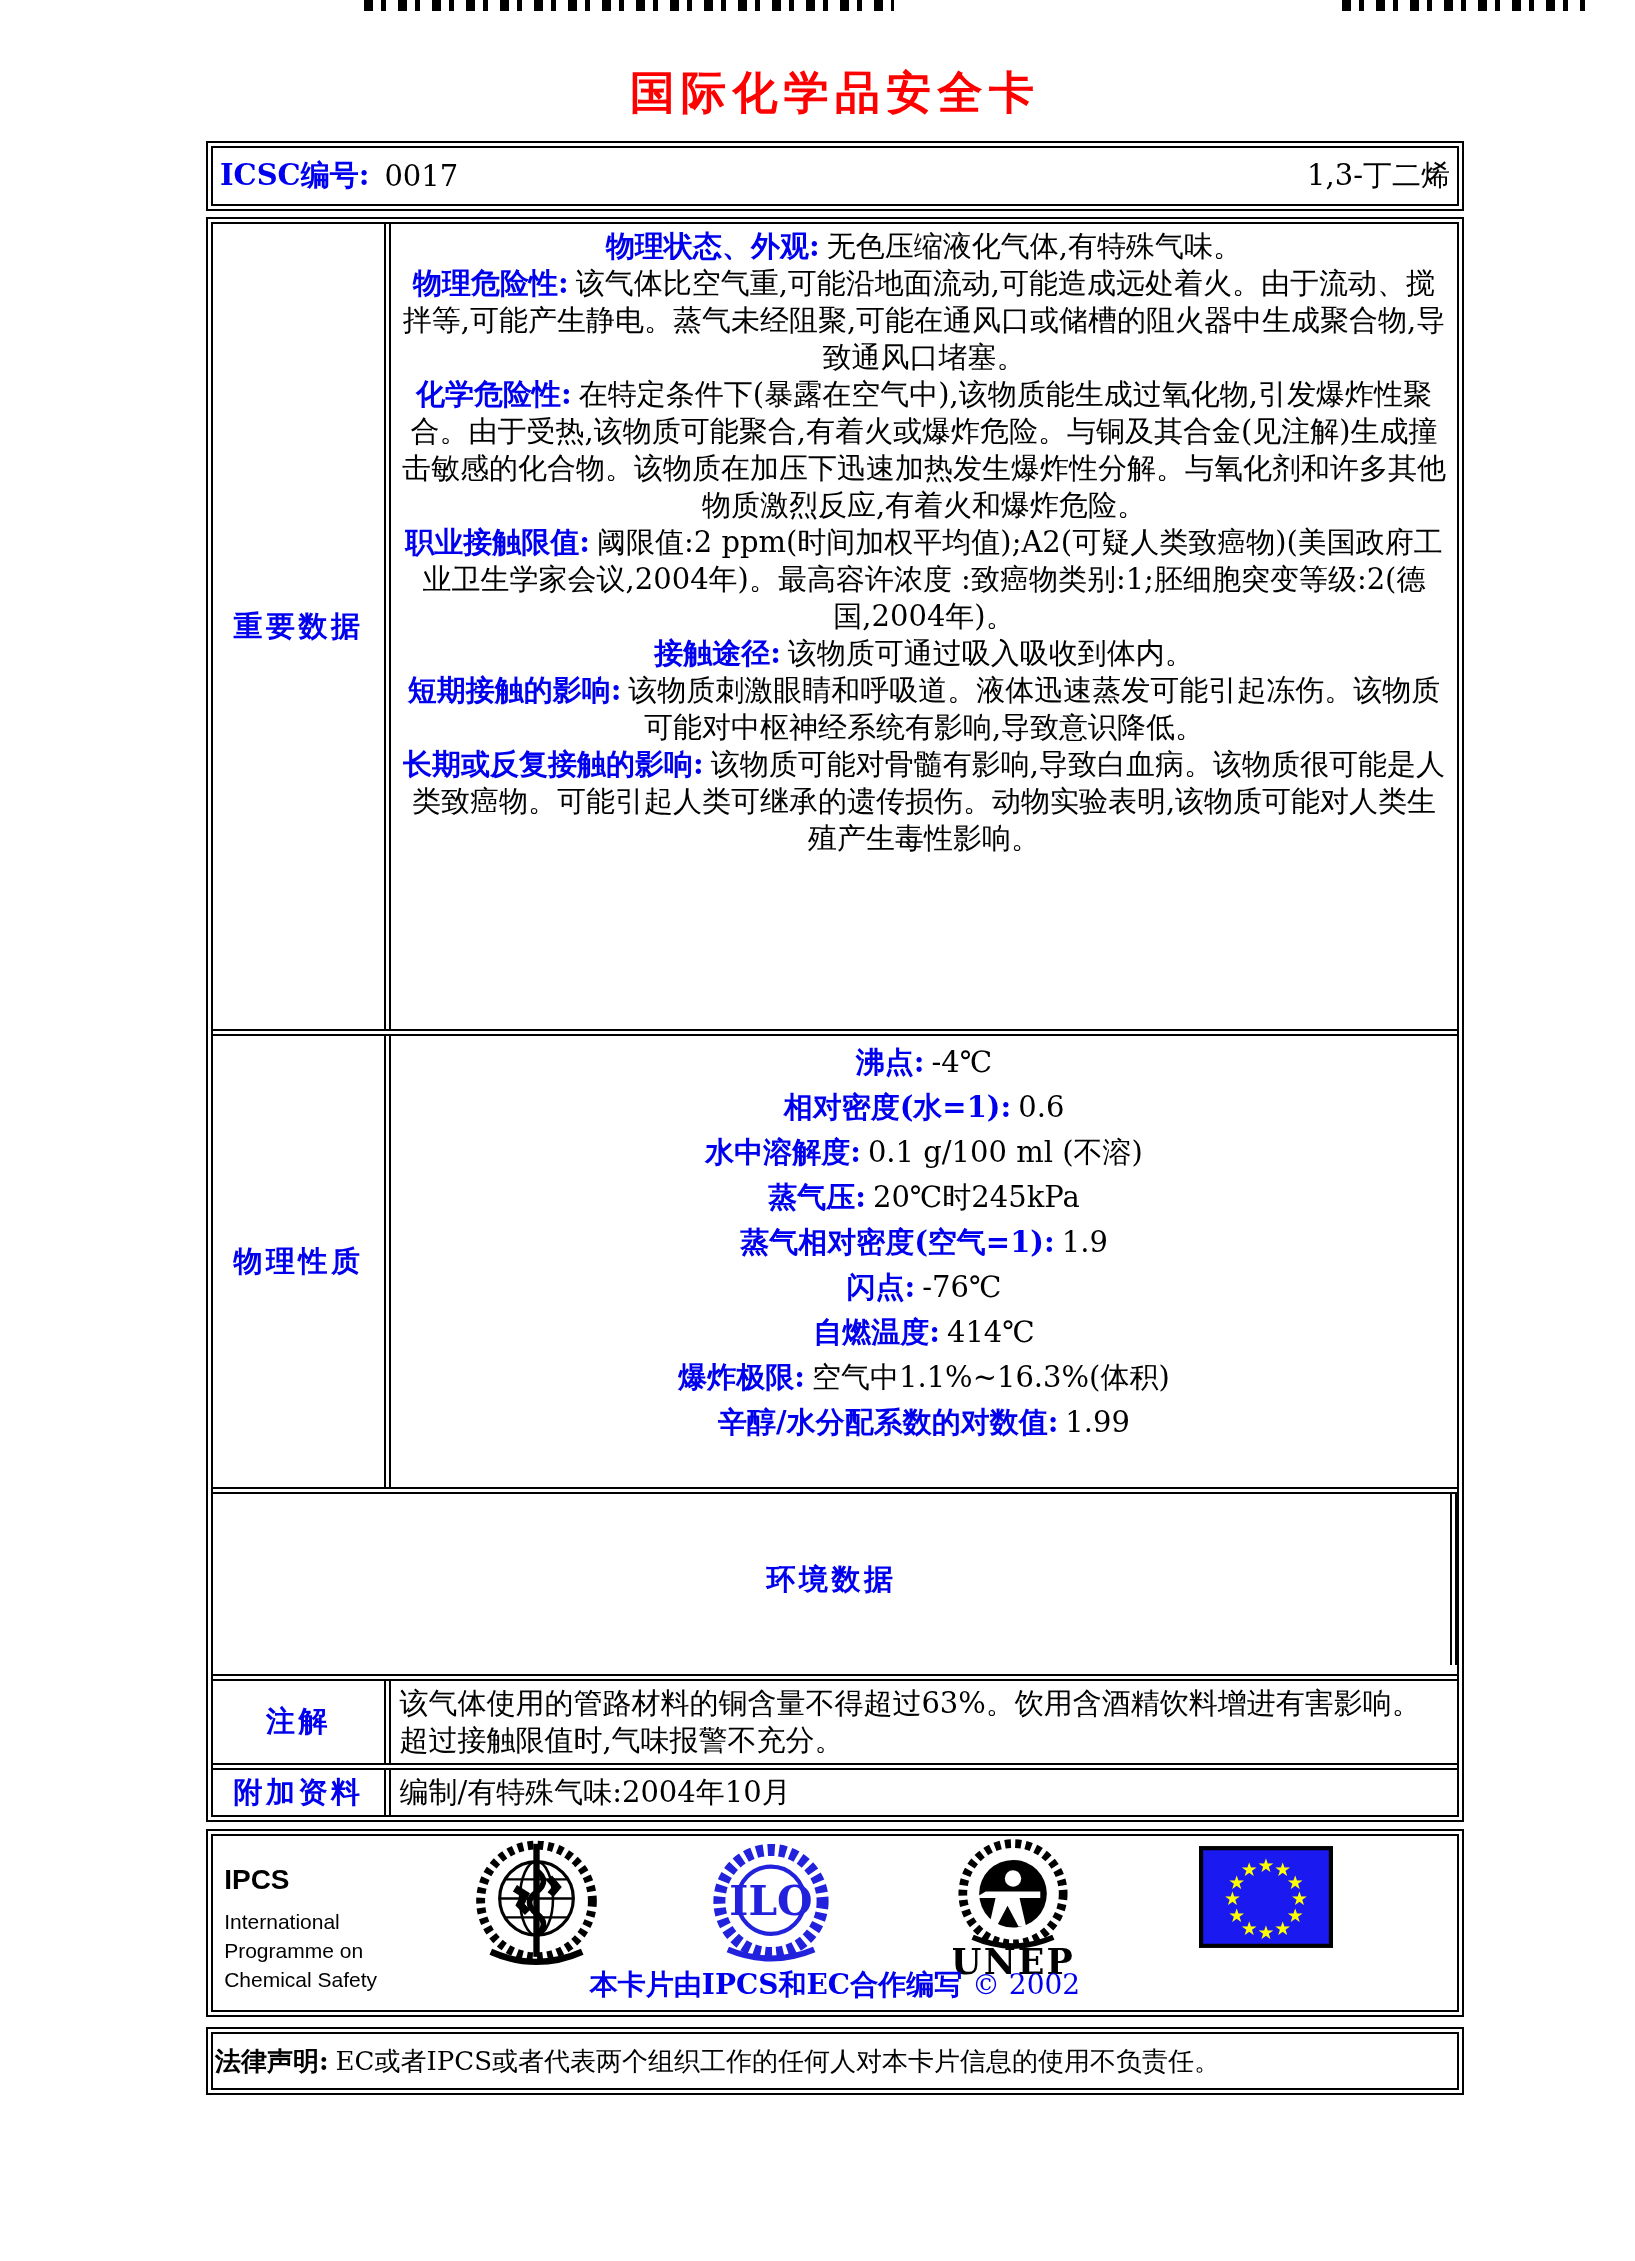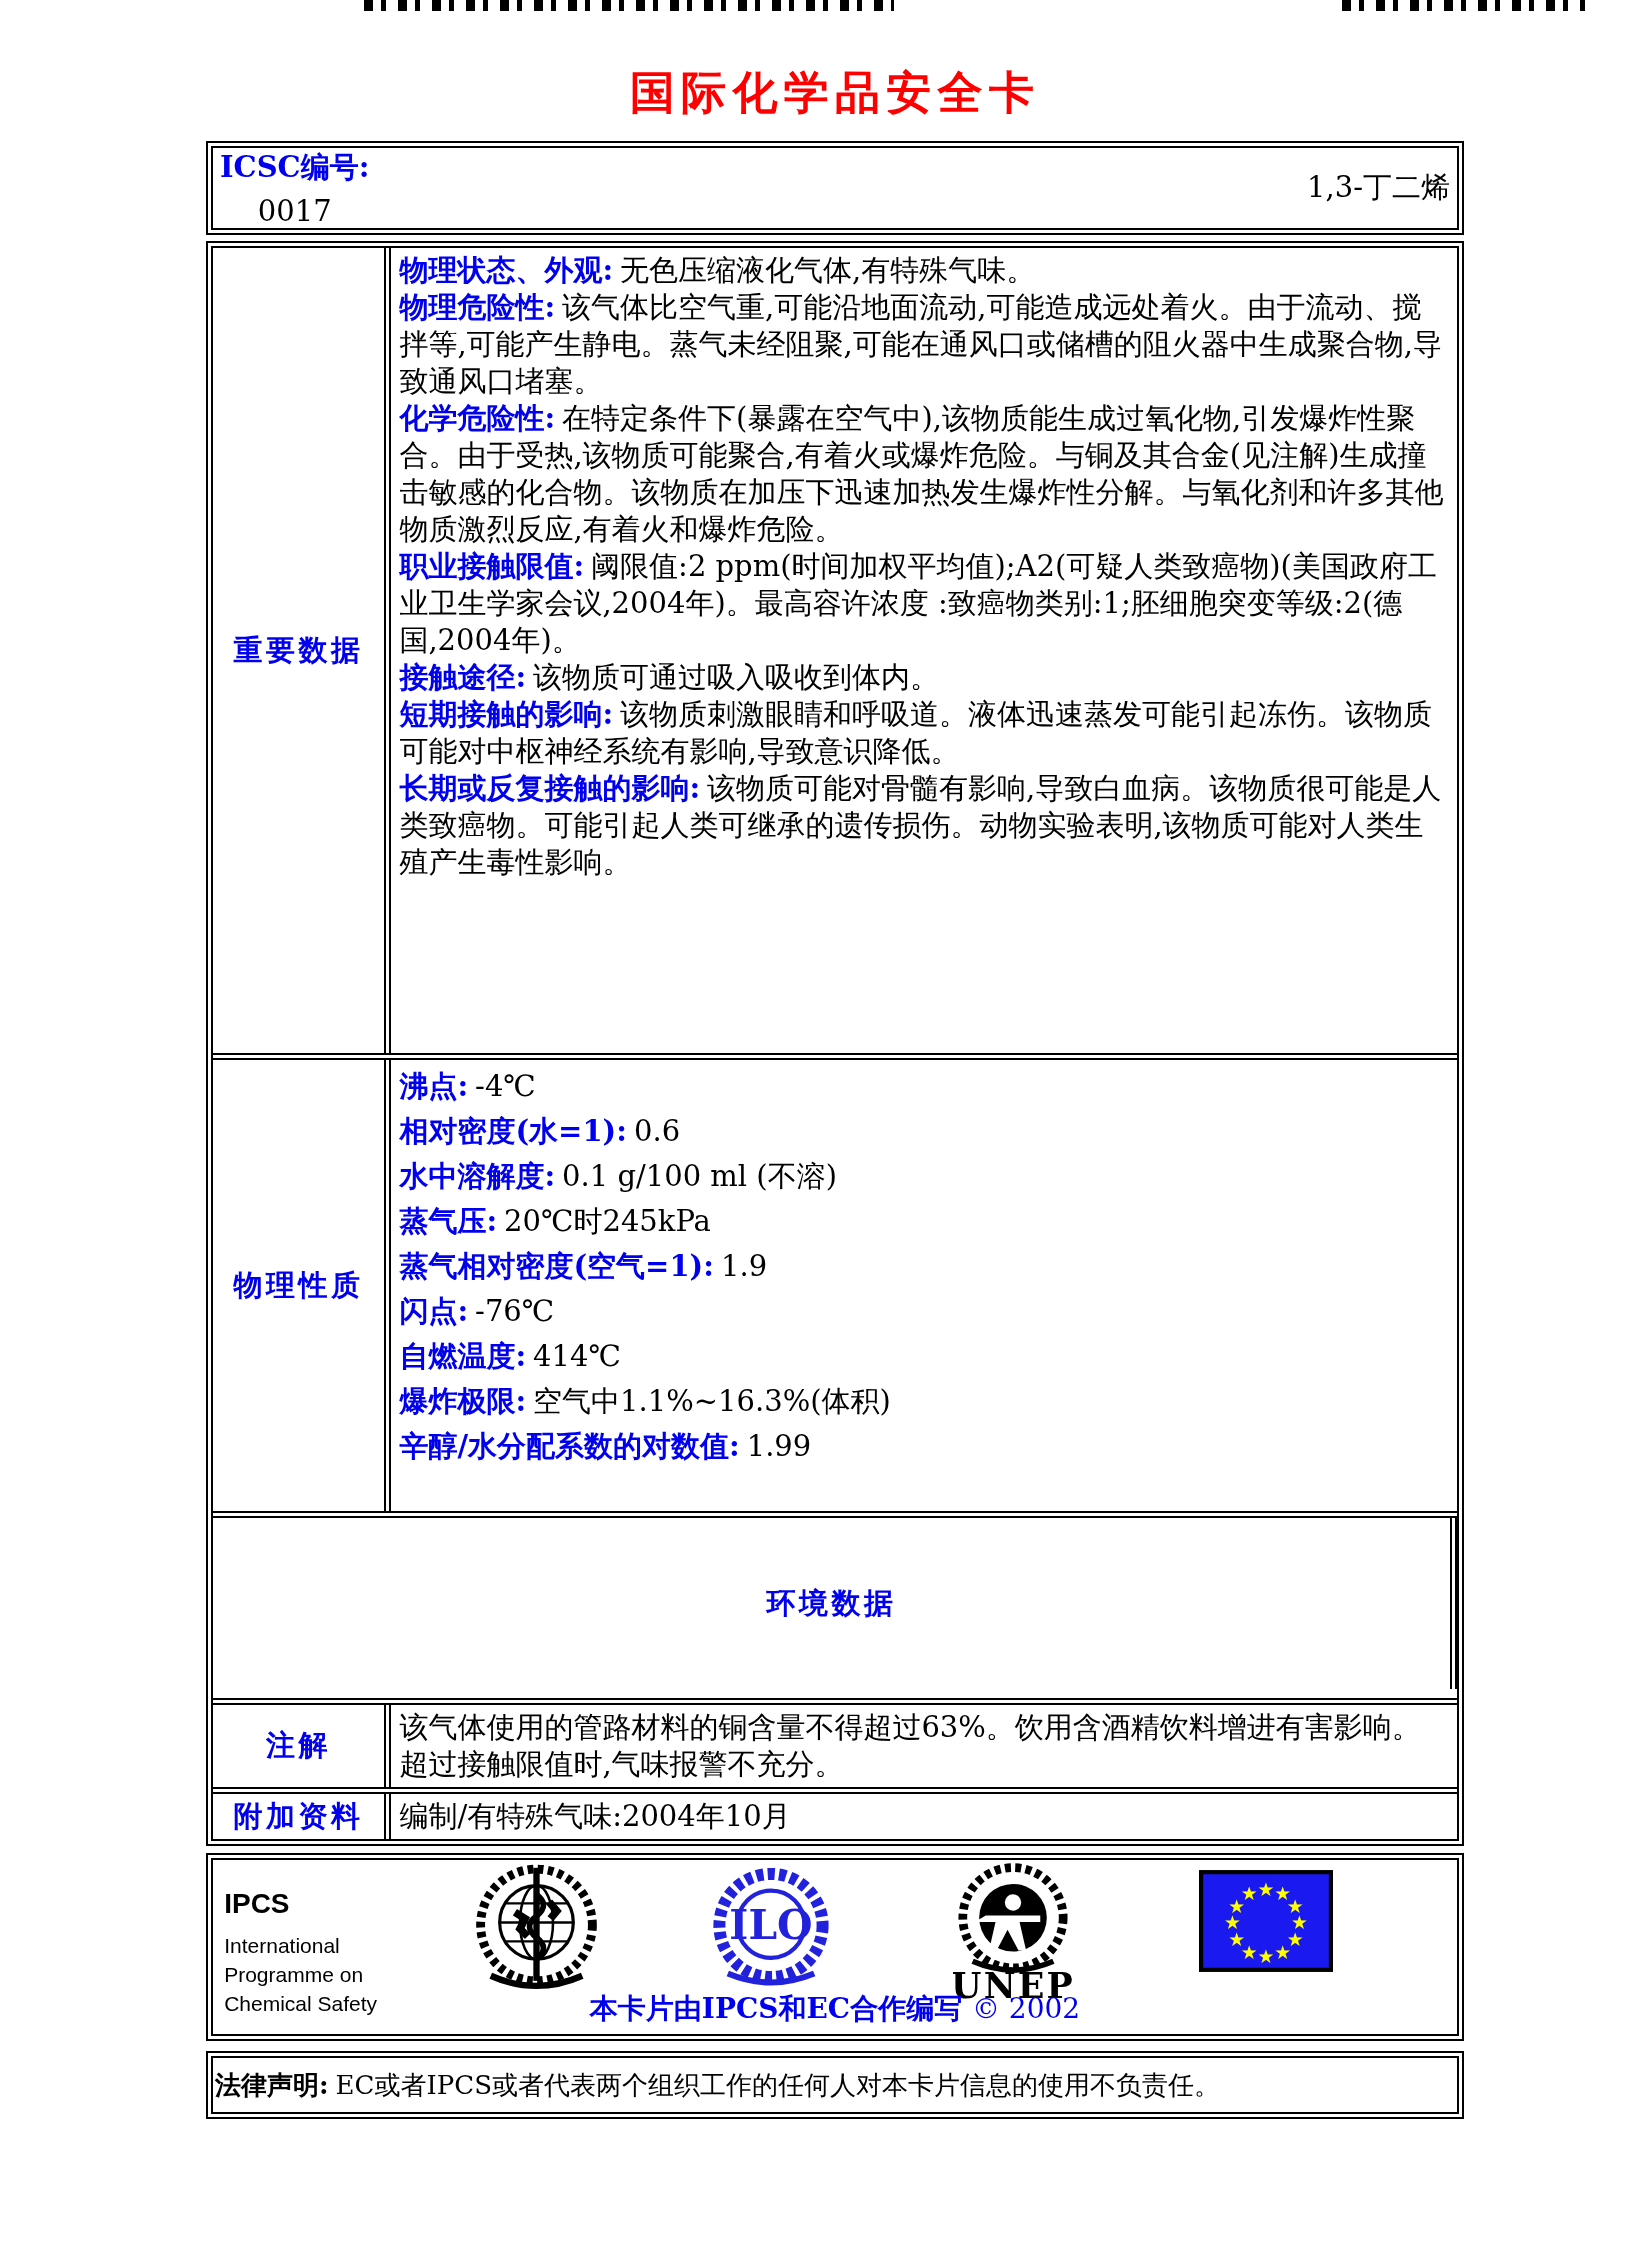--- a/index.html
+++ b/index.html
@@ -24,39 +24,39 @@
   .box {
     margin-left:206px; width:1258px; box-sizing:border-box;
     border:7px double #000; background:#fff;
   }
   .blue { color:#0000ee; font-weight:bold; }
 
   .header-box {
     margin-top:18px; min-height:70px; display:flex; align-items:center;
     justify-content:space-between; padding:0 7px; font-size:29px;
   }
-  .header-left { display:flex; align-items:center; gap:6px;flex-direction:column; }
+  .header-left { display:flex; align-items:center; gap:15px; }
 
   .main-box { margin-top:6.3px; }
   .row { display:flex; }
   .row + .row { border-top:7px double #000; }
   .row-label {
     flex:0 0 171px; border-right:7px double #000;
     display:flex; align-items:center; justify-content:center;
     color:#0000ee; font-weight:bold; font-size:29px; letter-spacing:3.5px;
     text-align:center;
   }
   .row-content { flex:1; padding:4.2px 8.4px; font-size:29px; line-height:37px; }
   .row-important { min-height:805px; }
   .row-physical  { min-height:451px; }
   .row-physical .row-content { line-height:45px; }
   .row-env   { min-height:43px;flex-direction:column; }
   .row-notes { min-height:74px; }
   .row-add   { min-height:43px; }
-  .para { margin:0; }
+  .para { margin:0;text-align:center; }
   .lbl { color:#0000ee; font-weight:bold; margin-right:7px; }
 
   .logos-box { margin-top:6.3px; height:188px; position:relative; }
   .ipcs-block {
     position:absolute; left:11.2px; top:28px;
     font-family:"Liberation Sans","DejaVu Sans",sans-serif;
   }
   .ipcs-acronym { font-size:28px; font-weight:bold; margin-bottom:11.2px; }
   .ipcs-line { font-size:21px; line-height:29px; }
   .logo { position:absolute; }

